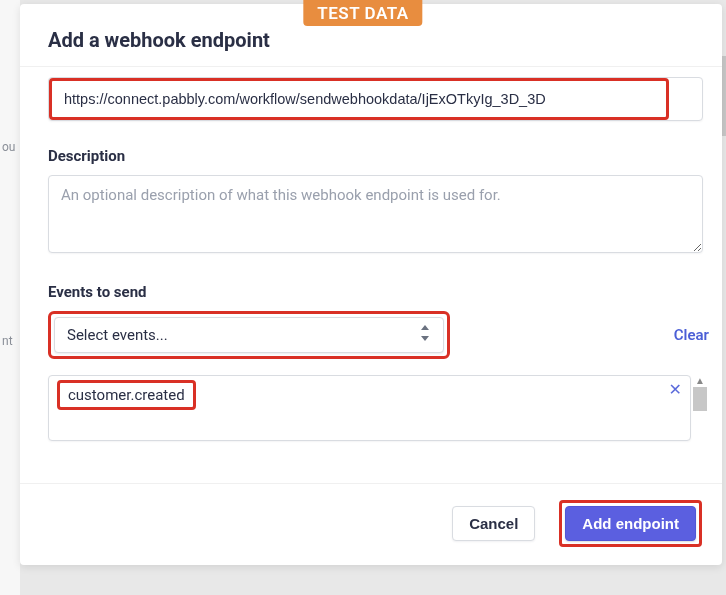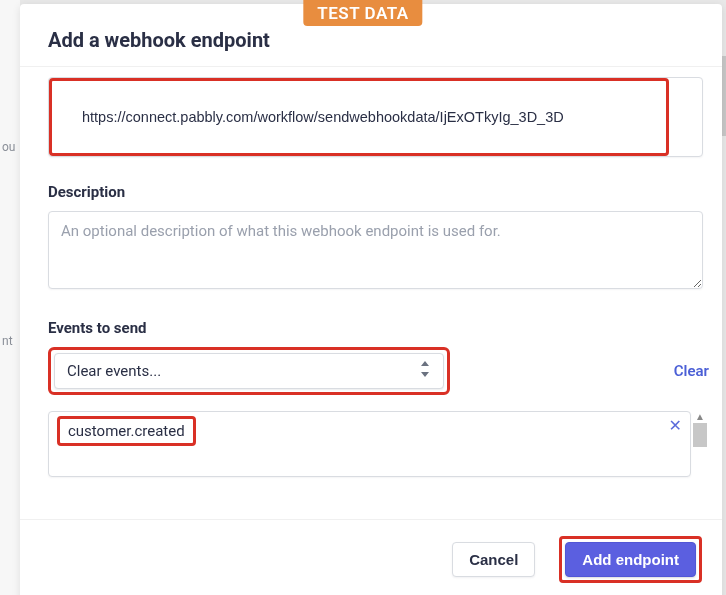--- a/index.html
+++ b/index.html
@@ -51,21 +51,21 @@
     .field-label {
       font-size: 15px;
       font-weight: 700;
       color: #2a2f45;
       margin-bottom: 10px;
       display: block;
     }
     .highlight-red {
       border: 3px solid #d93025;
       border-radius: 4px;
-      padding: 20px;
+      padding: 2px;
       display: inline-block;
     }
     .url-highlight { width: 620px; }
     .url-input-wrap {
       width: 655px;
       border: 1px solid #d9dce1;
       border-radius: 4px;
       box-shadow: 0 1px 2px rgba(60,66,87,0.06);
       background:#fff;
     }
@@ -248,21 +248,21 @@
     <div class="field-group">
       <label class="field-label">Description</label>
       <textarea class="textarea" placeholder="An optional description of what this webhook endpoint is used for." style=""></textarea>
     </div>
 
     <div class="field-group" style="">
       <label class="field-label">Events to send</label>
       <div class="events-row">
         <span class="select-wrap">
           <div class="select-inner">
-            <span class="select-placeholder">Clear events...</span>
+            <span class="select-placeholder">Select events...</span>
             <span class="updown-icon">
               <svg width="12" height="16" viewBox="0 0 12 16" fill="currentColor">
                   <path d="M6 0 L10 5 L2 5 Z M6 16 L2 11 L10 11 Z"></path>
                 </svg>
             </span>
           </div>
         </span>
         <span class="clear-link">Clear</span>
       </div>
 

